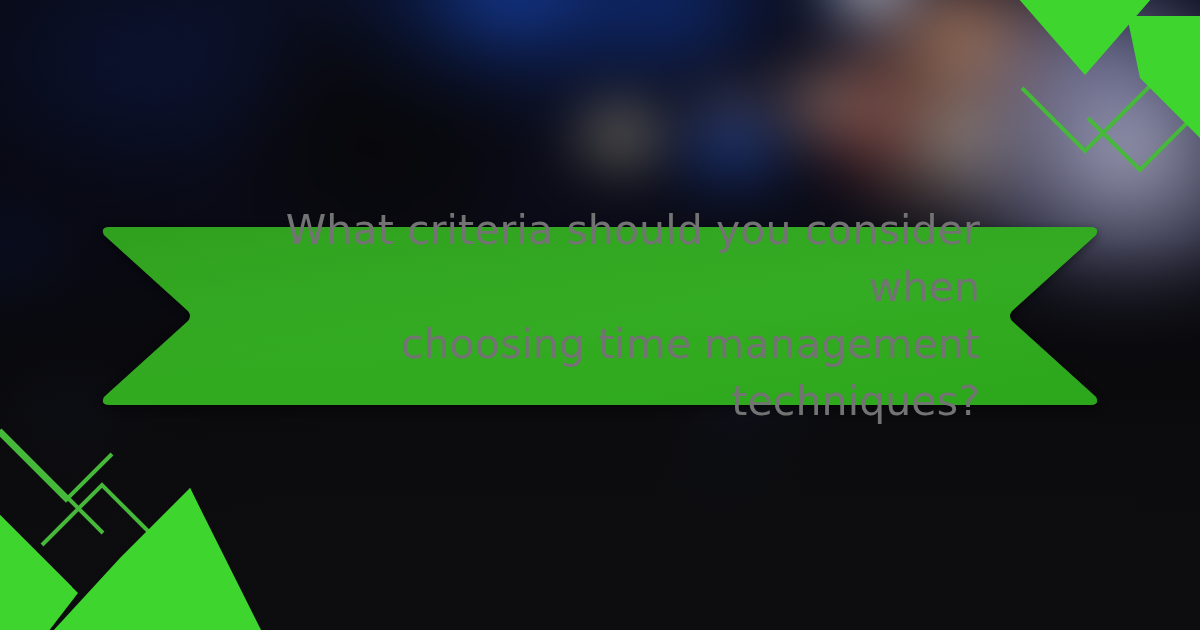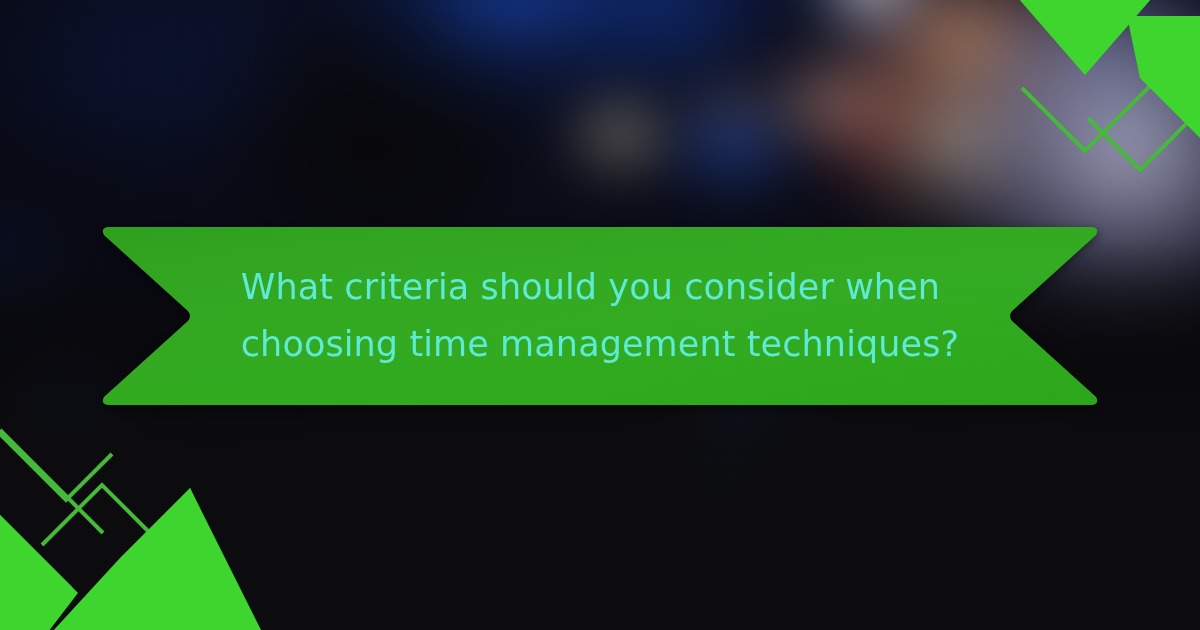--- a/index.html
+++ b/index.html
@@ -130,23 +130,23 @@
     height: 100%;
     filter: drop-shadow(0 3px 5px rgba(0,0,0,0.45));
   }
   #ribbon-text {
     position: absolute;
     inset: 0;
     display: flex;
     flex-direction: column;
     align-items: center;
     justify-content: center;
-    text-align: left;
-    color: #5eead4;
-    font-size: 35px;
+    text-align: right;
+    color: #737373;
+    font-size: 41px;
     line-height: 57px;
     font-weight: 400;
     letter-spacing: 0.1px;
     padding: 0 120px;
     box-sizing: border-box;
     white-space: pre-line;
     text-rendering: optimizeLegibility;
   }
 </style>
 </head>

